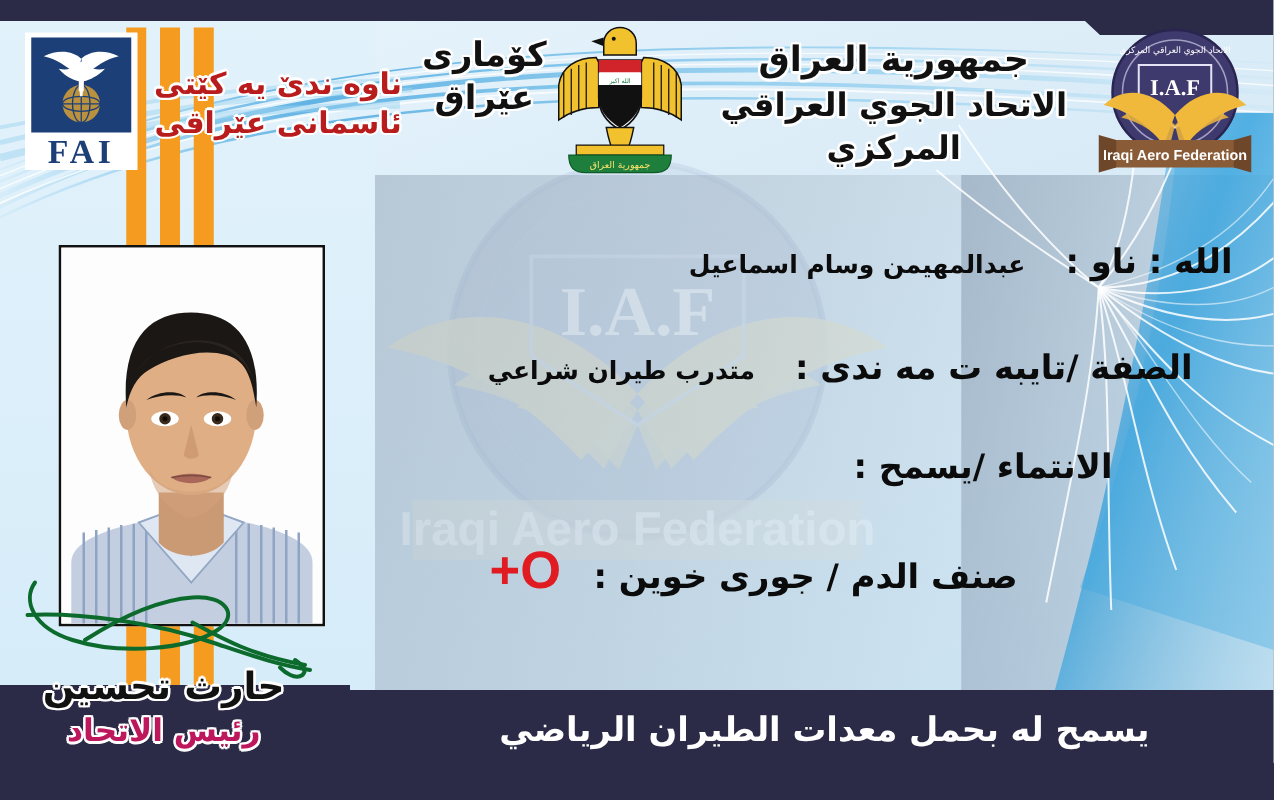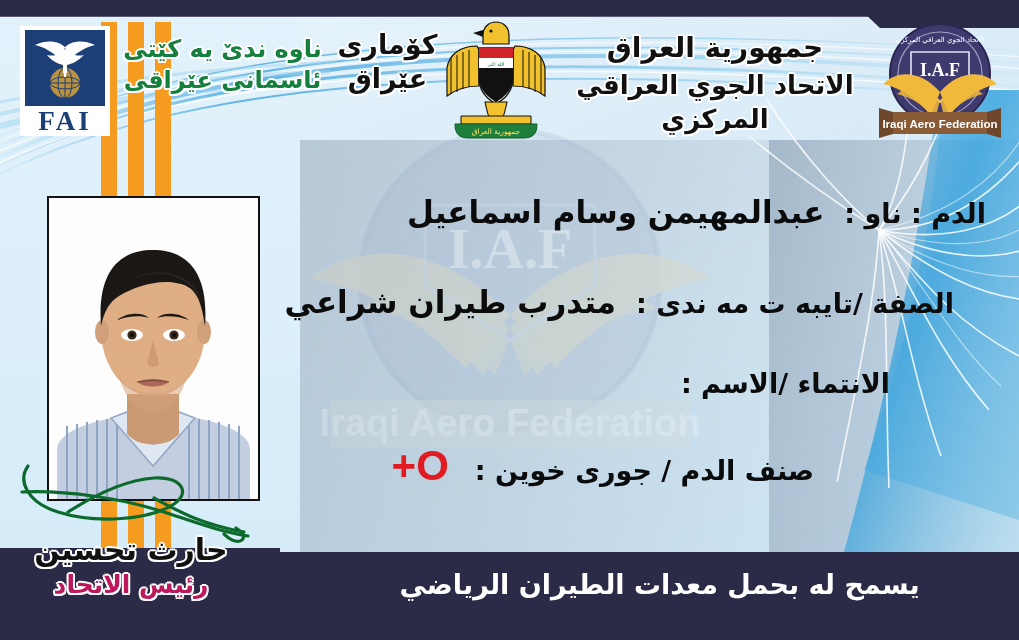--- a/index.html
+++ b/index.html
@@ -114,21 +114,21 @@
     direction:rtl; text-align:center;
     display:flex; flex-direction:row; justify-content:center;
     z-index:5;
   }
   .hdr-kur .l1{
     font-size:27px; font-weight:bold; color:#111; line-height:1.25;
     text-shadow: -1.5px -1.5px 0 #fff, 1.5px -1.5px 0 #fff, -1.5px 1.5px 0 #fff, 1.5px 1.5px 0 #fff,
                   0 -2px 0 #fff, 0 2px 0 #fff, -2px 0 0 #fff, 2px 0 0 #fff;
   }
   .hdr-kur .l2{
-    font-size:24px; font-weight:bold; color:#15803d; line-height:1.3; margin-top:6px;
+    font-size:24px; font-weight:bold; color:#b91c1c; line-height:1.3; margin-top:24px;
     text-shadow: -1.5px -1.5px 0 #fff, 1.5px -1.5px 0 #fff, -1.5px 1.5px 0 #fff, 1.5px 1.5px 0 #fff,
                   0 -2px 0 #fff, 0 2px 0 #fff, -2px 0 0 #fff, 2px 0 0 #fff;
   }
   .hdr-ar{
     position:absolute; left:555px; top:28px; width:320px; height:110px;
     direction:rtl; text-align:center;
     display:flex; flex-direction:column; justify-content:center;
     z-index:5;
   }
   .hdr-ar .l1{
@@ -187,22 +187,22 @@
   .r1{ margin-top:24px; }
   .r2{ margin-top:54px; padding-right:46px; }
   .r3{ margin-top:48px; padding-right:110px; }
   .r4{ margin-top:46px; padding-right:186px; }
 
   .lbl{
     font-size:27px; font-weight:bold; color:#0b0b0b;
     white-space:nowrap;
   }
   .val{
-    font-size:31px; font-weight:bold; color:#0b0b0b;
-    white-space:nowrap; margin-right:20px;
+    font-size:20px; font-weight:bold; color:#0b0b0b;
+    white-space:nowrap; margin-right:32px;
   }
   .val-blood{
     font-size:42px; font-weight:bold; color:#e01b22;
     margin-right:26px; line-height:1;
     font-family:"Liberation Sans", sans-serif;
   }
 </style>
 </head>
 <body>
 
@@ -456,31 +456,31 @@
       </g>
     </svg>
   </div>
 
   <div class="sig-name">حارث تحسين</div>
   <div class="sig-title">رئيس الاتحاد</div>
 
   <div class="fields">
 
     <div class="row r1">
-      <span class="lbl">الدم : ناو :</span>
+      <span class="lbl">الله : ناو :</span>
       <span class="val">عبدالمهيمن وسام اسماعيل</span>
     </div>
 
     <div class="row r2">
       <span class="lbl">الصفة /تايبه ت مه ندى :</span>
       <span class="val">متدرب طيران شراعي</span>
     </div>
 
     <div class="row r3">
-      <span class="lbl">الانتماء /الاسم :</span>
+      <span class="lbl">الانتماء /يسمح :</span>
     </div>
 
     <div class="row r4">
       <span class="lbl">صنف الدم / جورى خوين :</span>
       <span class="val-blood">O+</span>
     </div>
 
   </div>
 
   <div class="botbar-step"></div>

